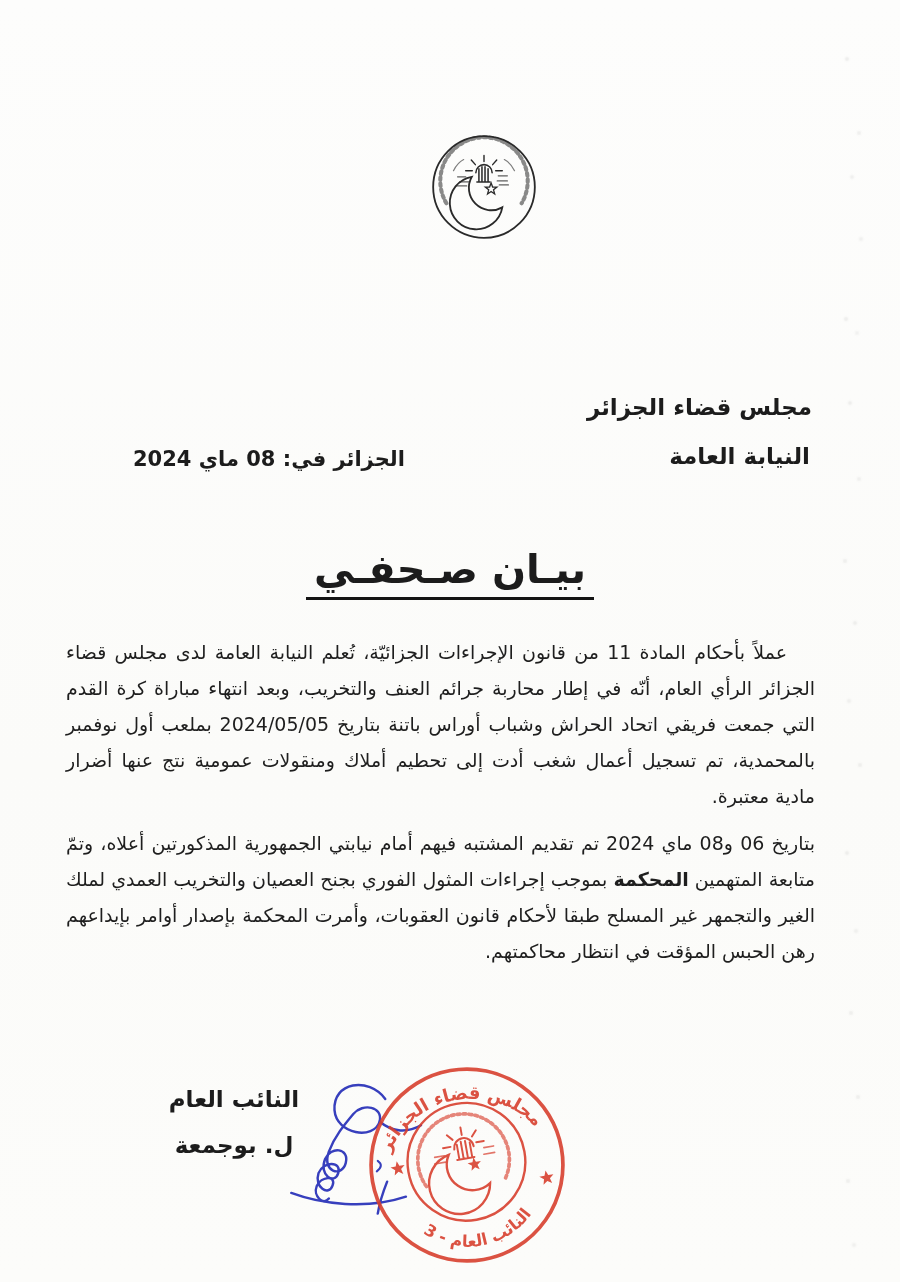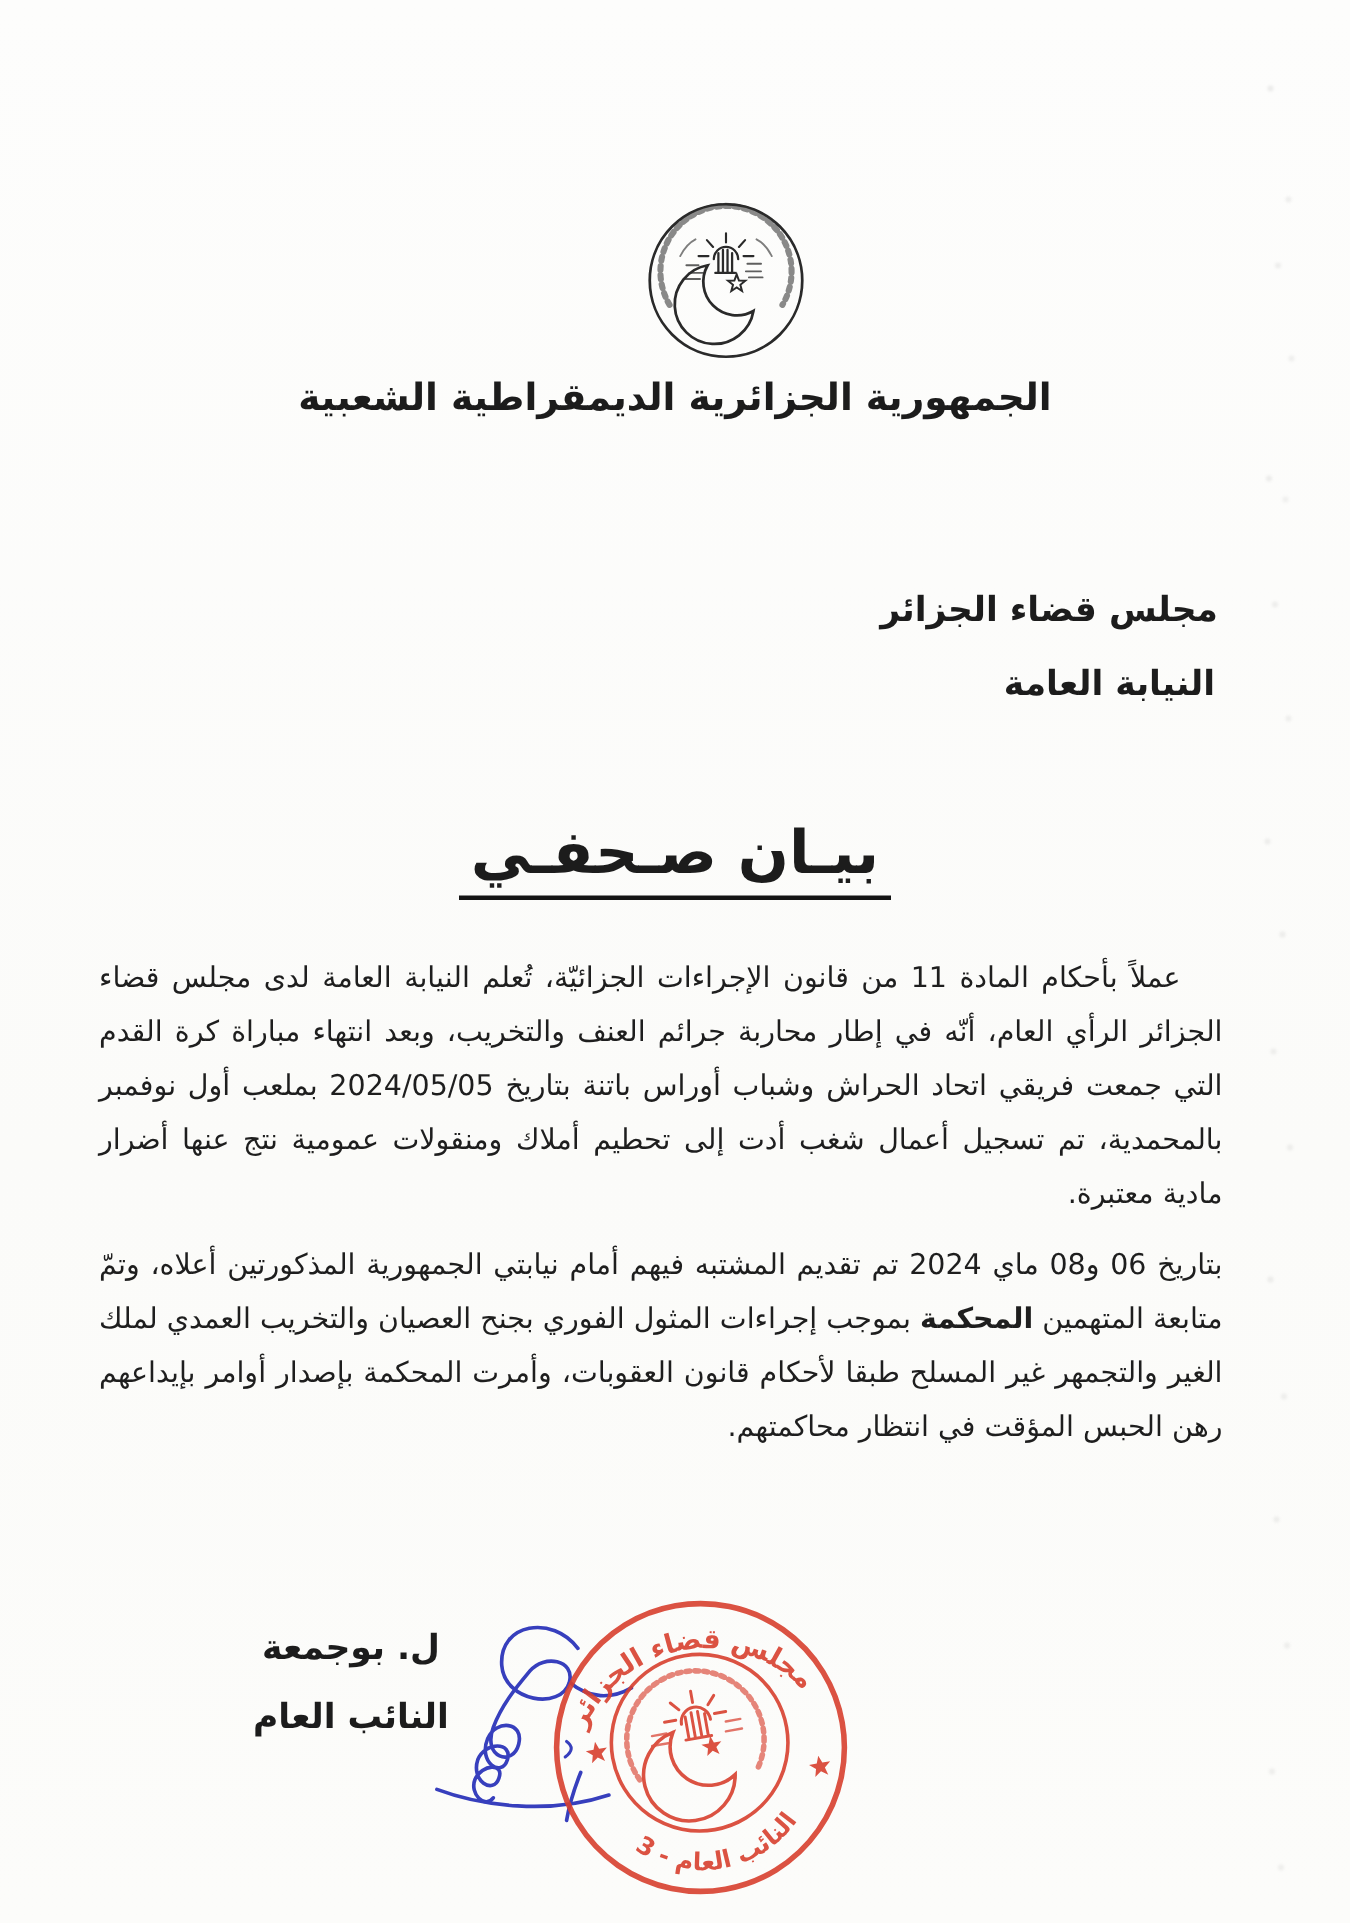--- a/index.html
+++ b/index.html
@@ -83,36 +83,36 @@
         <path d="M34,50 h8 M36,55 h9 M33,59 h10 M74,49 h9 M73,54 h10 M75,58 h9" stroke-width="1.2" opacity="0.75"></path>
         <path d="M30,44 q4,-8 10,-11 M90,44 q-4,-8 -10,-11" stroke-width="1.2" opacity="0.6"></path>
 
         <path d="M48,50 A26,26 0 1 0 78,80 A22,22 0 0 1 48,50 Z" stroke-width="1.8"></path>
 
         <path d="M67,56 L68.5,60 L72.7,60.1 L69.4,62.8 L70.5,66.9 L67,64.5 L63.5,66.9 L64.6,62.8 L61.3,60.1 L65.5,60 Z" stroke-width="1.3"></path>
       </g>
     </svg>
   </div>
 
-  <div class="line-republic">الجمهورية الجزائرية الديمقراطية الشعبية</div>
   <div class="line-council">مجلس قضاء الجزائر</div>
   <div class="line-prosecution">النيابة العامة</div>
+  <div class="line-date">الجزائر في: 08 ماي 2024</div>
 
   <div class="doc-title">
     <span>بيـان صـحفـي</span>
   </div>
 
   <div class="body-text">
     <p class="indent"><span>عملاً بأحكام المادة 11 من قانون الإجراءات الجزائيّة، تُعلم النيابة العامة لدى مجلس قضاء الجزائر الرأي العام، أنّه في إطار محاربة جرائم العنف والتخريب، وبعد انتهاء مباراة كرة القدم التي جمعت فريقي اتحاد الحراش وشباب أوراس باتنة بتاريخ 2024/05/05 بملعب أول نوفمبر بالمحمدية، تم تسجيل أعمال شغب أدت إلى تحطيم أملاك ومنقولات عمومية نتج عنها أضرار مادية معتبرة.</span></p>
     <p><span>بتاريخ 06 و08 ماي 2024 تم تقديم المشتبه فيهم أمام نيابتي الجمهورية المذكورتين أعلاه، وتمّ متابعة المتهمين </span><span class="seg-b">المحكمة</span><span> بموجب إجراءات المثول الفوري بجنح العصيان والتخريب العمدي لملك الغير والتجمهر غير المسلح طبقا لأحكام قانون العقوبات، وأمرت المحكمة بإصدار أوامر بإيداعهم رهن الحبس المؤقت في انتظار محاكمتهم.</span></p>
   </div>
 
   <div class="sig-block">
+    <div>النائب العام</div>
     <div>ل. بوجمعة</div>
-    <div>النائب العام</div>
   </div>
 
   <div class="sig-scribble">
     <svg viewBox="0 0 150 200" width="152" height="188">
       <g fill="none" stroke="#2730b8" stroke-width="2.6" stroke-linecap="round" opacity="0.92">
         <path d="M104,18 C86,-6 48,0 50,30 C52,56 92,62 98,42 C102,26 80,22 70,34 C60,46 50,58 44,74
                  C36,96 58,102 62,86 C66,70 46,68 40,82 C33,99 50,110 54,97 C58,84 38,84 33,97
                  C28,112 44,122 48,110 C52,99 36,100 31,111 C27,121 38,132 44,124"></path>
         <path d="M98,42 C112,54 128,54 142,46"></path>
         <path d="M4,118 C36,130 84,136 126,122"></path>

